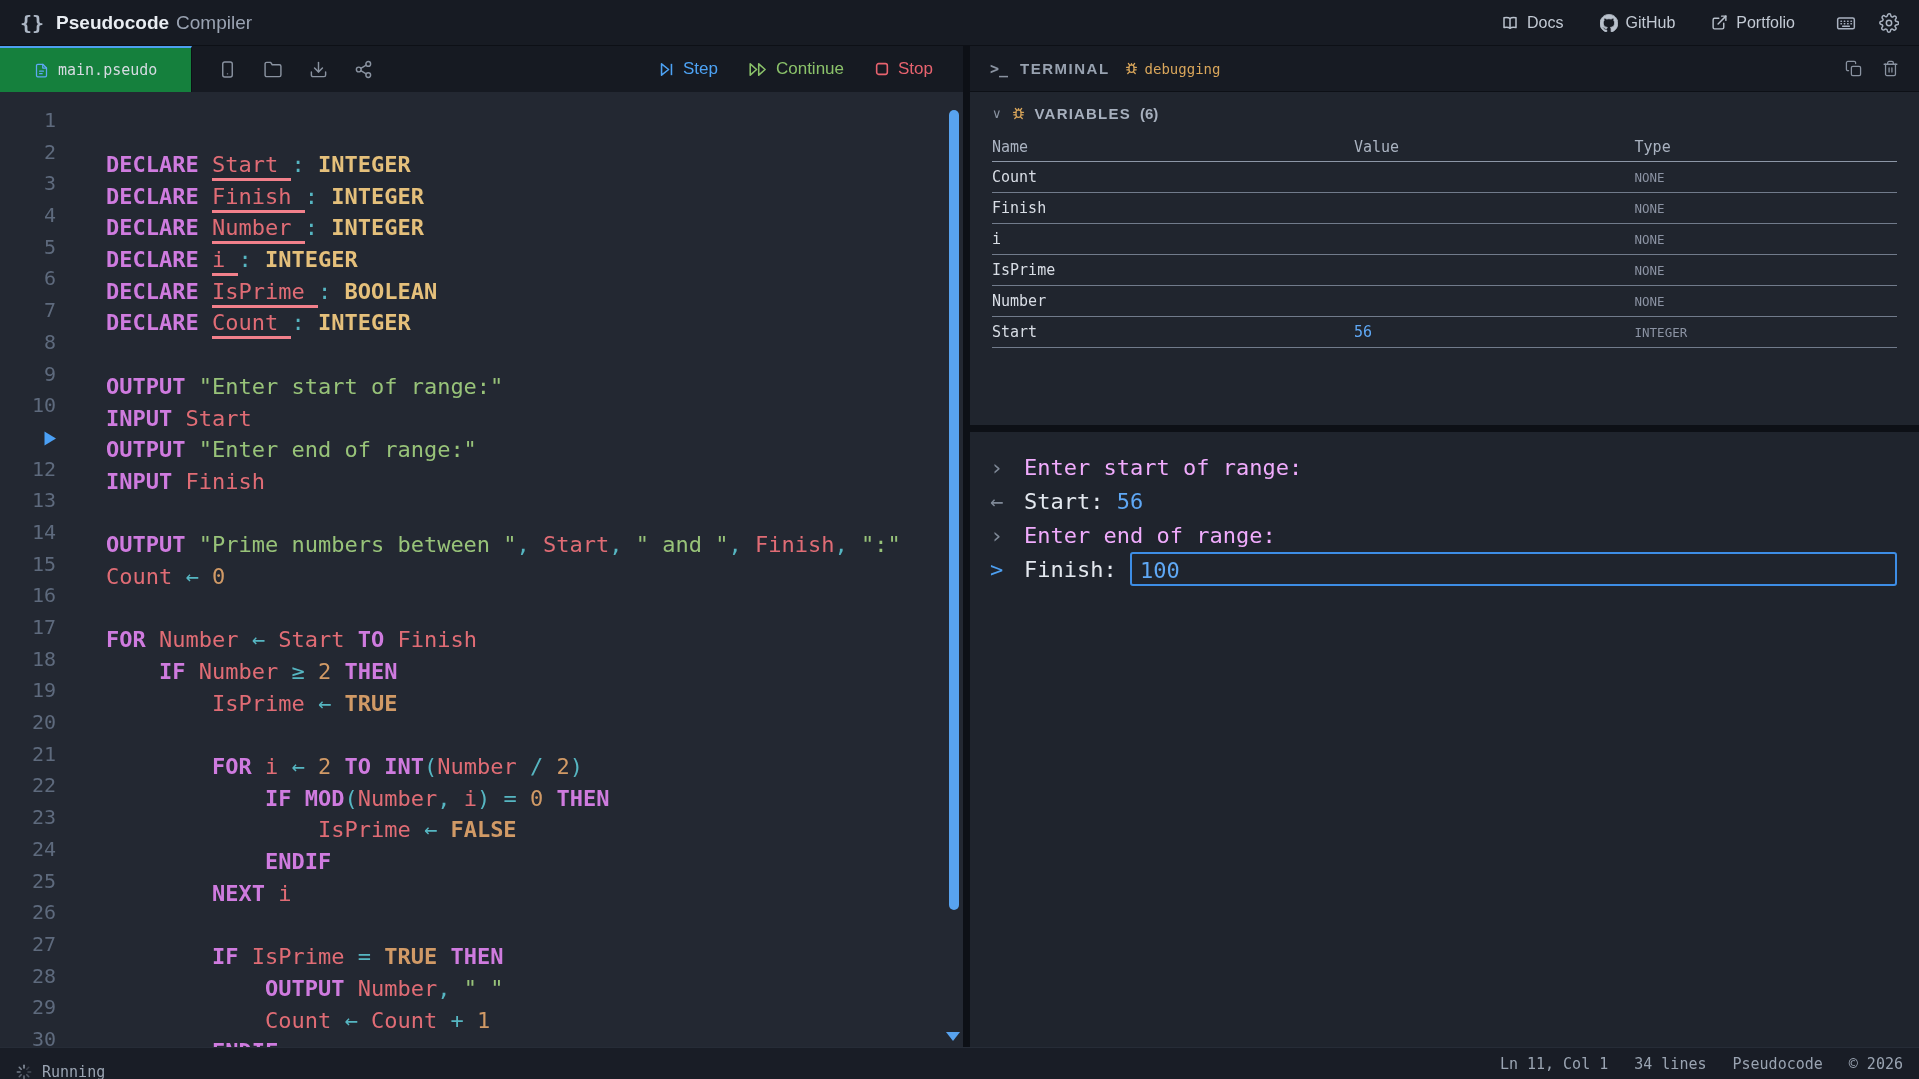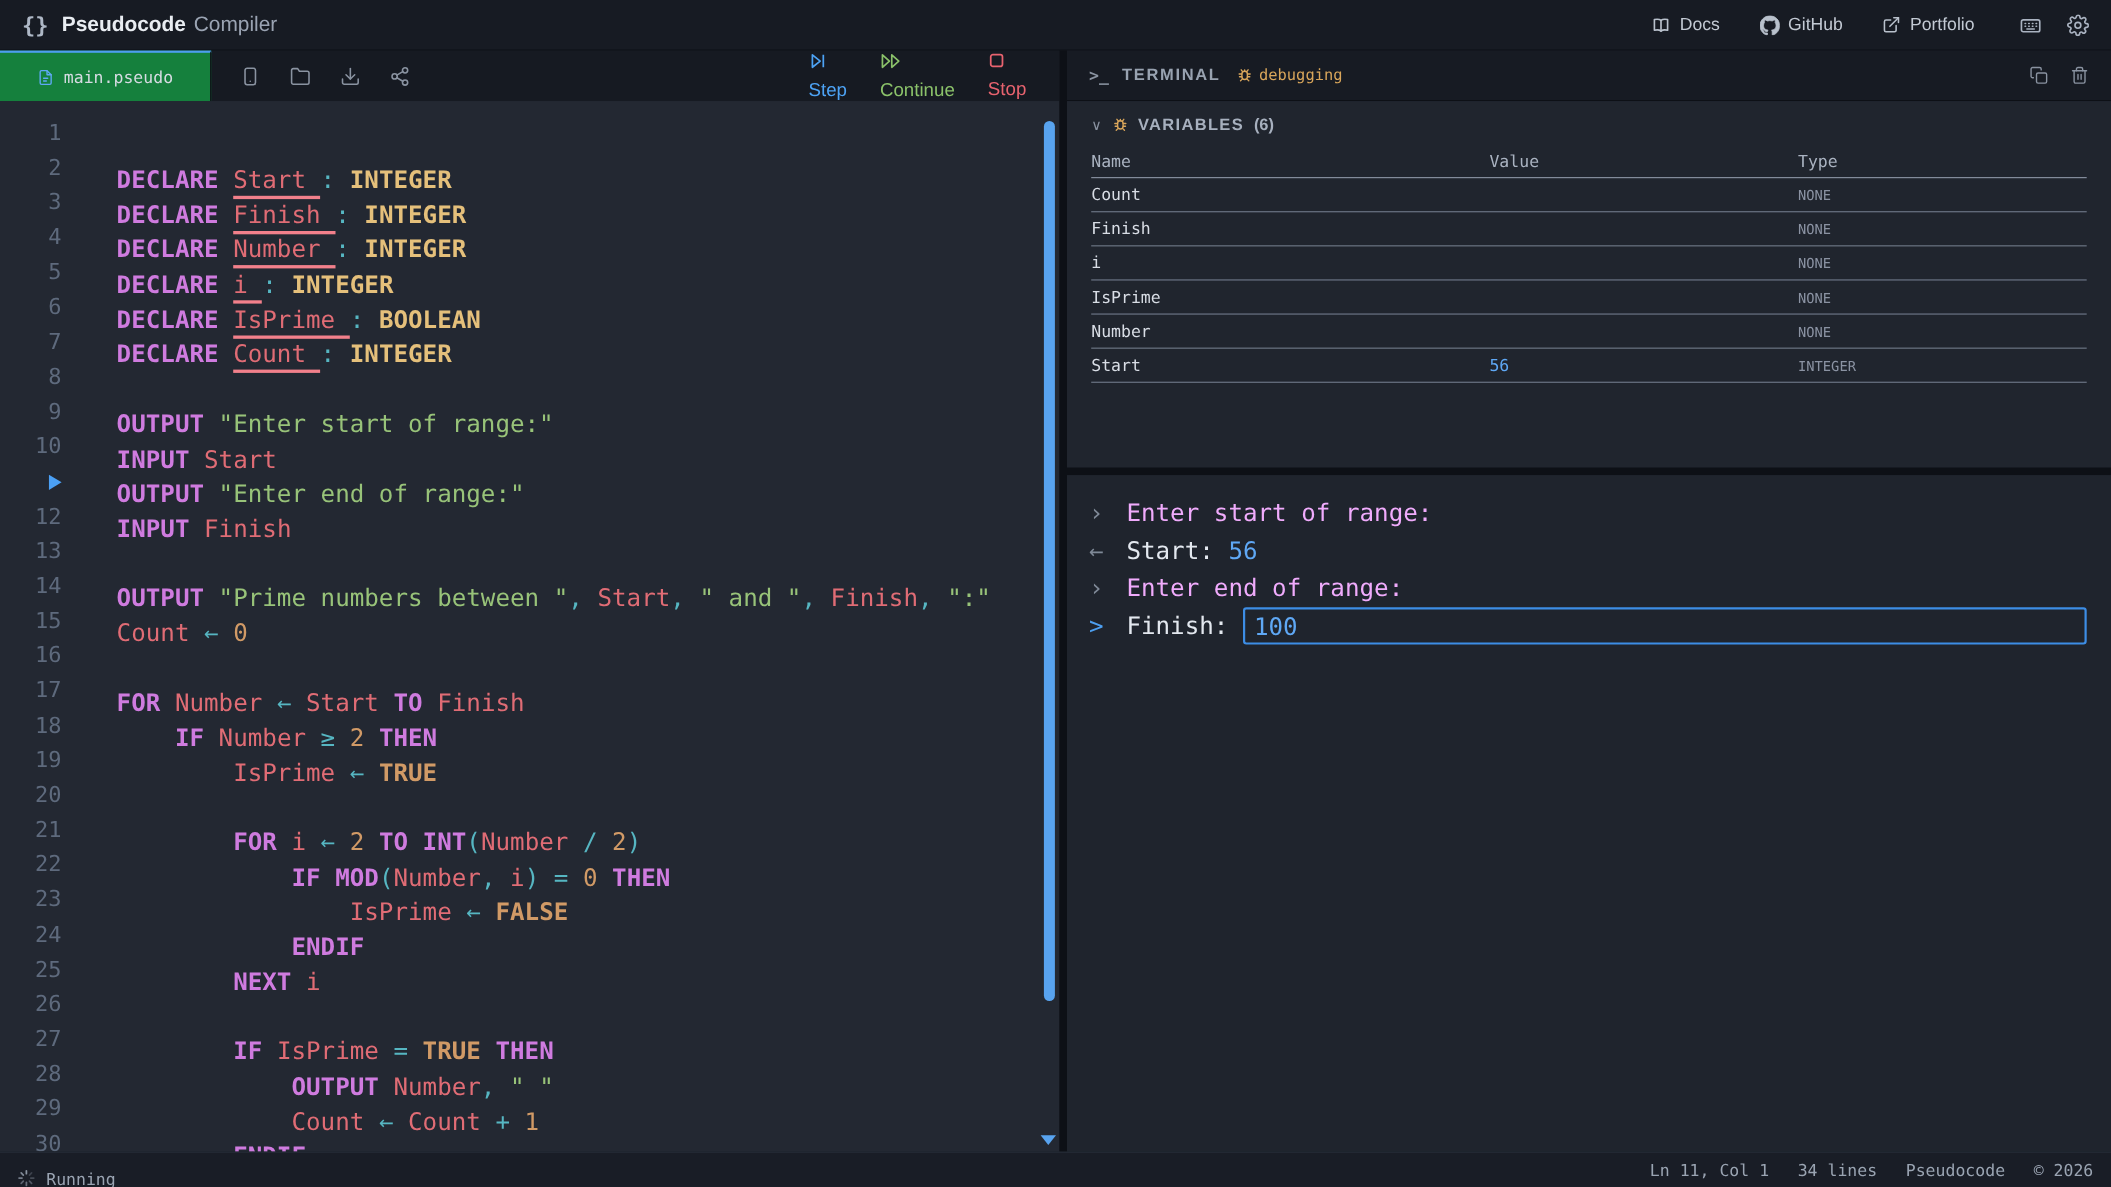--- a/index.html
+++ b/index.html
@@ -20,21 +20,21 @@
 
   
   .tabbar { position:absolute; top:46px; left:0; width:963px; height:46px; background:#161a22;
             display:flex; align-items:center; }
   .tab { height:46px; display:flex; align-items:center; gap:9px; padding:0 34px;
          background:#15803d; border-top:2px solid #4d9ff0; border-right:1px solid #0d1016;
          font-family:"DejaVu Sans Mono", monospace; font-size:15px; color:#d6dbe2; cursor:pointer; }
   .edit-tools { display:flex; align-items:center; gap:26px; margin-left:26px; }
   .edit-tools svg { stroke:#8a93a1; cursor:pointer; }
   .run-controls { margin-left:auto; display:flex; align-items:center; gap:30px; padding-right:30px; }
-  .runbtn { display:flex; align-items:flex-start; gap:8px; font-size:17px; cursor:pointer; background:none; border:none; font-family:"Liberation Sans",sans-serif;flex-direction:column; }
+  .runbtn { display:flex; align-items:center; gap:8px; font-size:17px; cursor:pointer; background:none; border:none; font-family:"Liberation Sans",sans-serif; }
   .runbtn.step { color:#4da3f5; } .runbtn.step svg { stroke:#4da3f5; }
   .runbtn.continue { color:#8bc26a; } .runbtn.continue svg { stroke:#8bc26a; }
   .runbtn.stop { color:#e8636f; } .runbtn.stop svg { stroke:#e8636f; }
 
   
   .editor { position:absolute; top:92px; left:0; width:963px; height:955px; background:#232832;
             overflow:hidden; padding-top:13px; }
   .cl { display:flex; height:31.7px; font-family:"DejaVu Sans Mono", monospace; font-size:22px; line-height:31.7px; }
   .g  { flex:0 0 56px; text-align:right; color:#5e6a7d; font-size:20px; padding-right:0; position:relative; }
   .g svg { position:absolute; right:-2px; top:8px; }
@@ -87,21 +87,21 @@
   .txt { color:#f0abfc; }
   .lbl { color:#e3e8ef; }
   .val { color:#5fa8f5; }
   .tinput { flex:1; height:34px; line-height:34px; border:2px solid #3d8de5; border-radius:3px;
             color:#5fa8f5; padding-left:8px; margin-right:2px; cursor:text; }
 
   
   .statusbar { position:absolute; bottom:0; left:0; right:0; height:32px; background:#191d26;
                border-top:1px solid #262c37; display:flex; align-items:center; padding:0 16px;
                font-family:"DejaVu Sans Mono", monospace; font-size:15px; color:#9aa4b2; }
-  .status-left { display:flex; gap:10px;margin-top:16px; }
+  .status-left { display:flex; align-items:center; gap:10px;margin-top:16px; }
   .status-right { margin-left:auto; display:flex; gap:26px; }
 </style>
 </head>
 <body>
 
 <div class="topbar">
   <span class="logo-braces">{}</span>
   <span class="app-title">Pseudocode</span>
   <span class="app-subtitle">Compiler</span>
   <div class="topnav">

